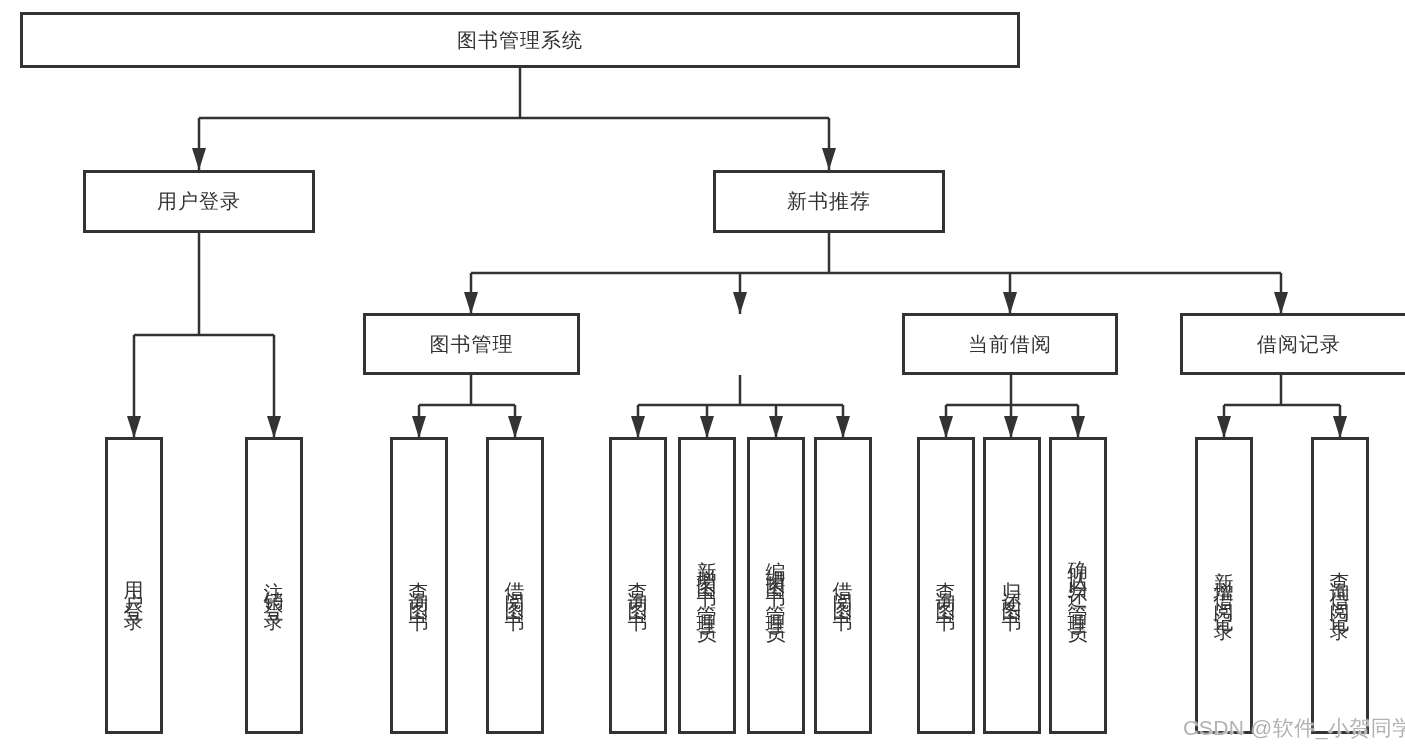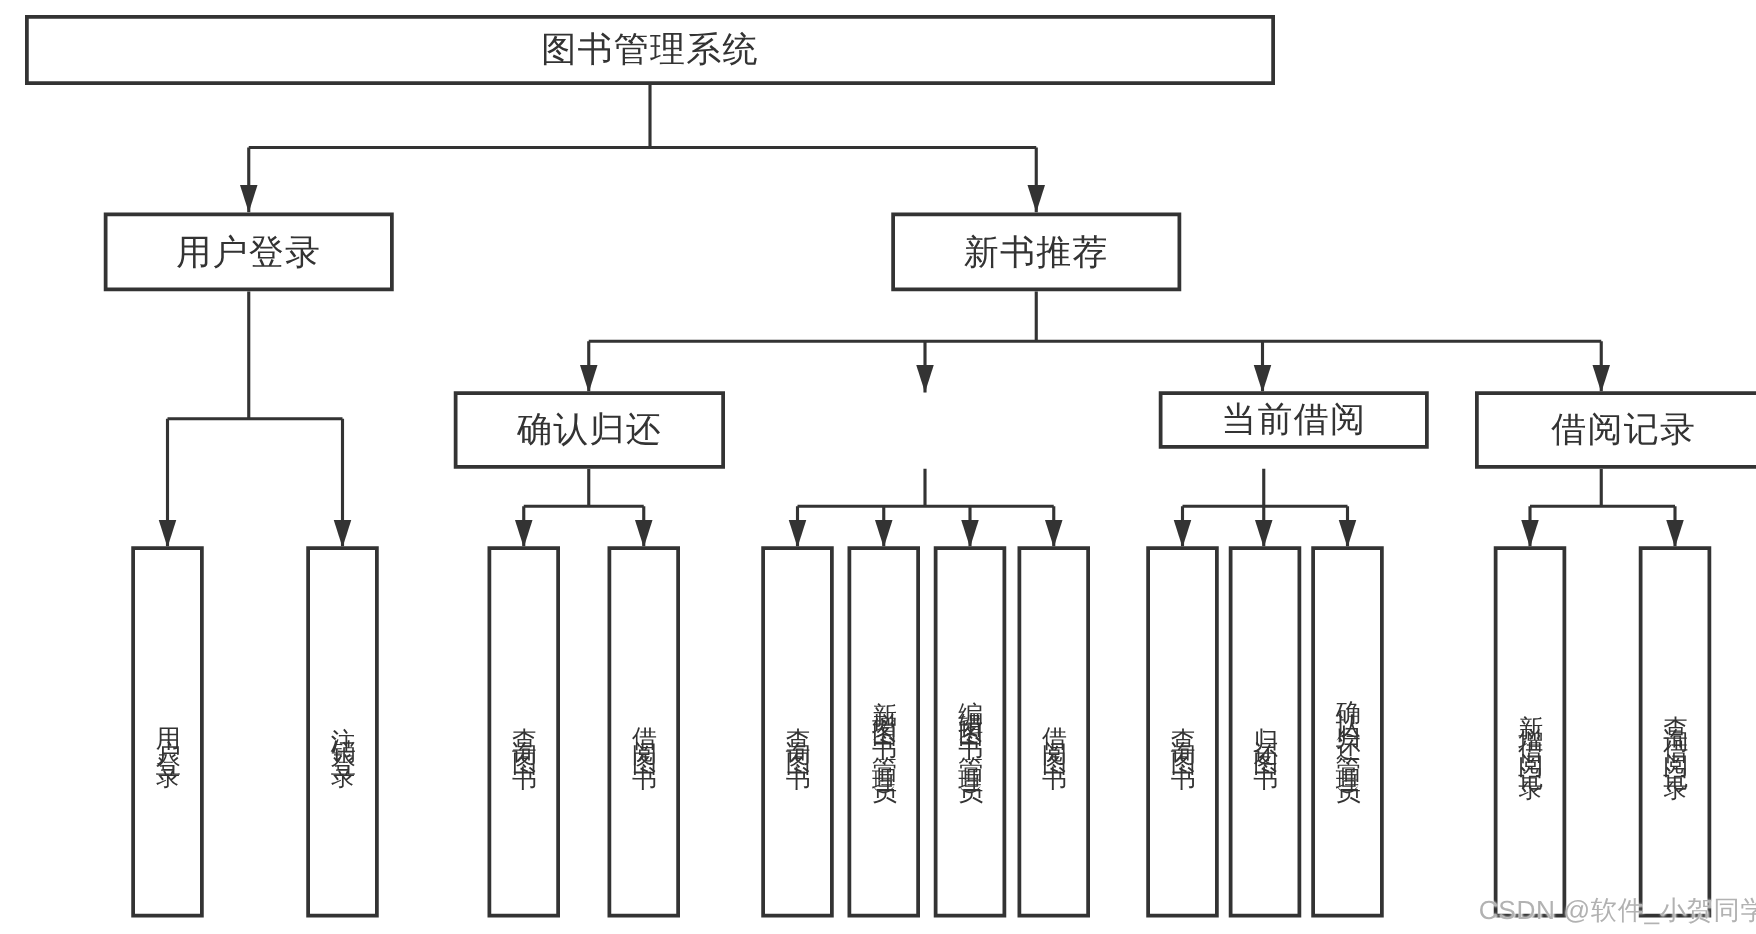--- a/index.html
+++ b/index.html
@@ -22,21 +22,21 @@
     position: absolute;
     box-sizing: border-box;
     border: 3px solid #333333;
     background: #ffffff;
     display: flex;
     align-items: center;
     justify-content: center;
     z-index: 1;
   }
   .h-label {
-    font-size: 28px;
+    font-size: 20px;
     letter-spacing: 1px;
     white-space: nowrap;
     color: #333333;
   }
   .v-label {
     writing-mode: vertical-rl;
     text-orientation: mixed;
     font-size: 20px;
     line-height: 1;
     letter-spacing: 10px;
@@ -98,23 +98,23 @@
   </div>
 
   <div class="box" style="left:83px; top:170px; width:232px; height:63px">
     <span class="h-label">用户登录</span>
   </div>
   <div class="box" style="left:713px; top:170px; width:232px; height:63px">
     <span class="h-label">新书推荐</span>
   </div>
 
   <div class="box" style="left:363px; top:313px; width:217px; height:62px">
-    <span class="h-label">确认归还</span>
+    <span class="h-label">图书管理</span>
   </div>
-  <div class="box" style="left:927px; top:313px; width:216px; height:46px">
+  <div class="box" style="left:902px; top:313px; width:216px; height:62px">
     <span class="h-label">当前借阅</span>
   </div>
   <div class="box" style="left:1180px; top:313px; width:238px; height:62px">
     <span class="h-label">借阅记录</span>
   </div>
 
   <div class="box" style="left:105px; top:437px; width:58px; height:297px">
     <span class="v-label">用户登录</span>
   </div>
   <div class="box" style="left:245px; top:437px; width:58px; height:297px">

